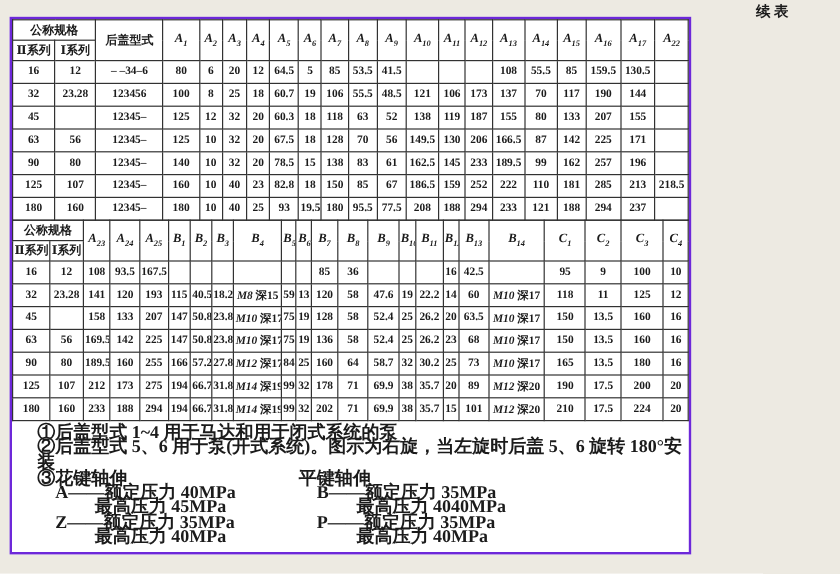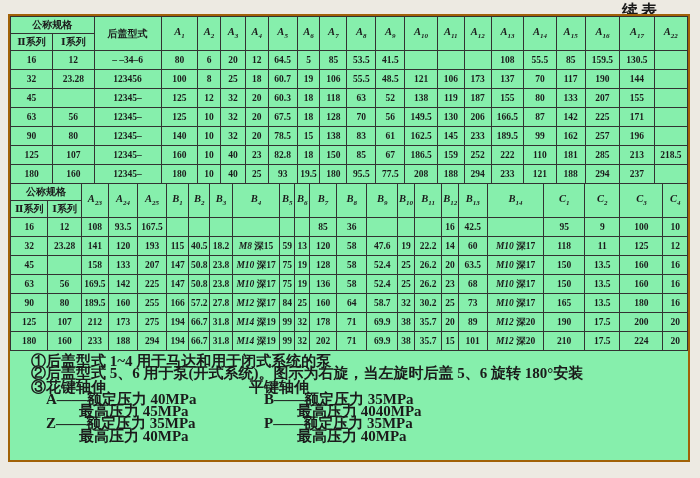--- a/index.html
+++ b/index.html
@@ -5,25 +5,25 @@
   html,body{margin:0;padding:0;}
   body{
     width:700px;height:478px;overflow:hidden;
     background:#edeae2;
     font-family:"Liberation Serif","DejaVu Serif",serif;
     color:#1b1b1b;
   }
   .page{position:relative;width:700px;height:478px;}
   .continued{
     position:absolute;top:1px;right:40px;
-    font-size:16px;font-weight:bold;letter-spacing:3px;
+    font-size:12px;font-weight:bold;letter-spacing:3px;
   }
   .frame{
-    position:absolute;left:8px;top:14px;width:682px;height:448px;
-    border:2px solid #a16207;background:#86efac;
+    position:absolute;left:8px;top:14px;width:568px;height:448px;
+    border:2px solid #6d28d9;background:#ffffff;
     box-sizing:border-box;
   }
   table.spec{
     border-collapse:collapse;table-layout:fixed;width:100%;
   }
   table.spec th,table.spec td{
     border:1px solid #323232;
     text-align:center;vertical-align:middle;
     padding:0 1px;overflow:hidden;white-space:nowrap;
   }

